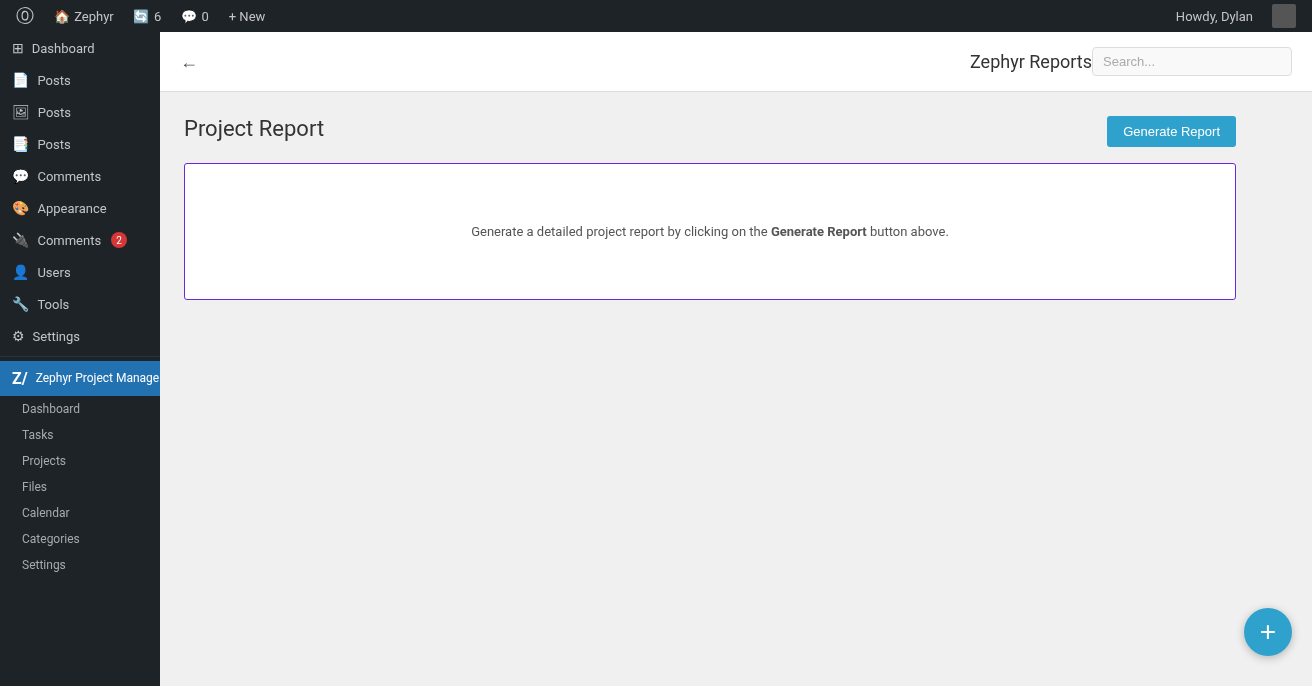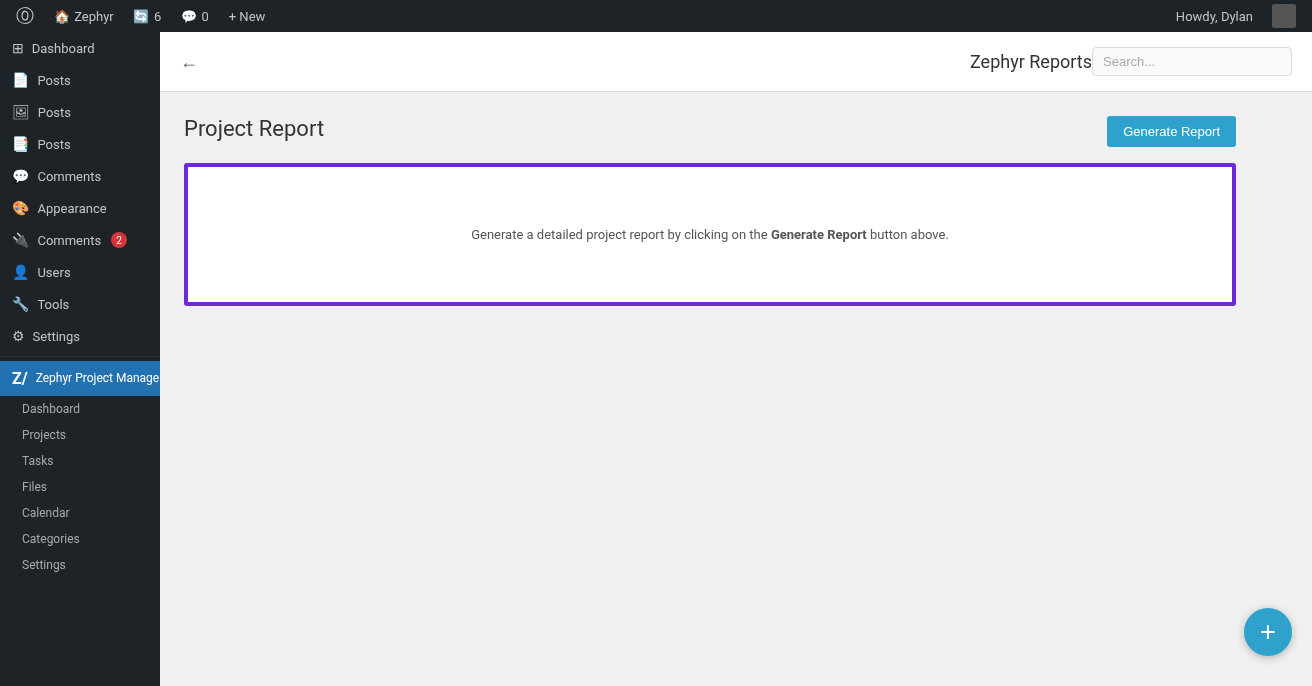--- a/index.html
+++ b/index.html
@@ -152,21 +152,21 @@
       color: #fff;
       border: none;
       padding: 8px 16px;
       border-radius: 3px;
       font-size: 13px;
       cursor: pointer;
     }
 
     .report-card {
       background: #fff;
-      border: 4px solid #6d28d9;
+      border: 1px solid #6d28d9;
       border-radius: 3px;
       padding: 60px 20px;
       text-align: center;
       color: #555;
       font-size: 13px;
       min-height: 120px;
       display: flex;
       align-items: flex-end;
       justify-content: center;
     }
@@ -248,22 +248,22 @@
       </div>
     <div class="menu-separator"></div>
 
     <div class="menu-item active">
       <span style="font-size:16px;font-weight:700;color:#fff;">Z/</span>
       <span style="font-size:12px;line-height:1.3;">Zephyr Project Manager</span>
     </div>
 
     <div id="submenu-container">
         <a class="submenu-item">Dashboard</a>
+        <a class="submenu-item">Tasks</a>
         <a class="submenu-item">Projects</a>
-        <a class="submenu-item">Tasks</a>
         <a class="submenu-item">Files</a>
         <a class="submenu-item">Calendar</a>
         <a class="submenu-item">Categories</a>
         <a class="submenu-item">Settings</a>
       </div>
   </div>
 
   <div id="wpcontent">
 
     <div class="page-header">

